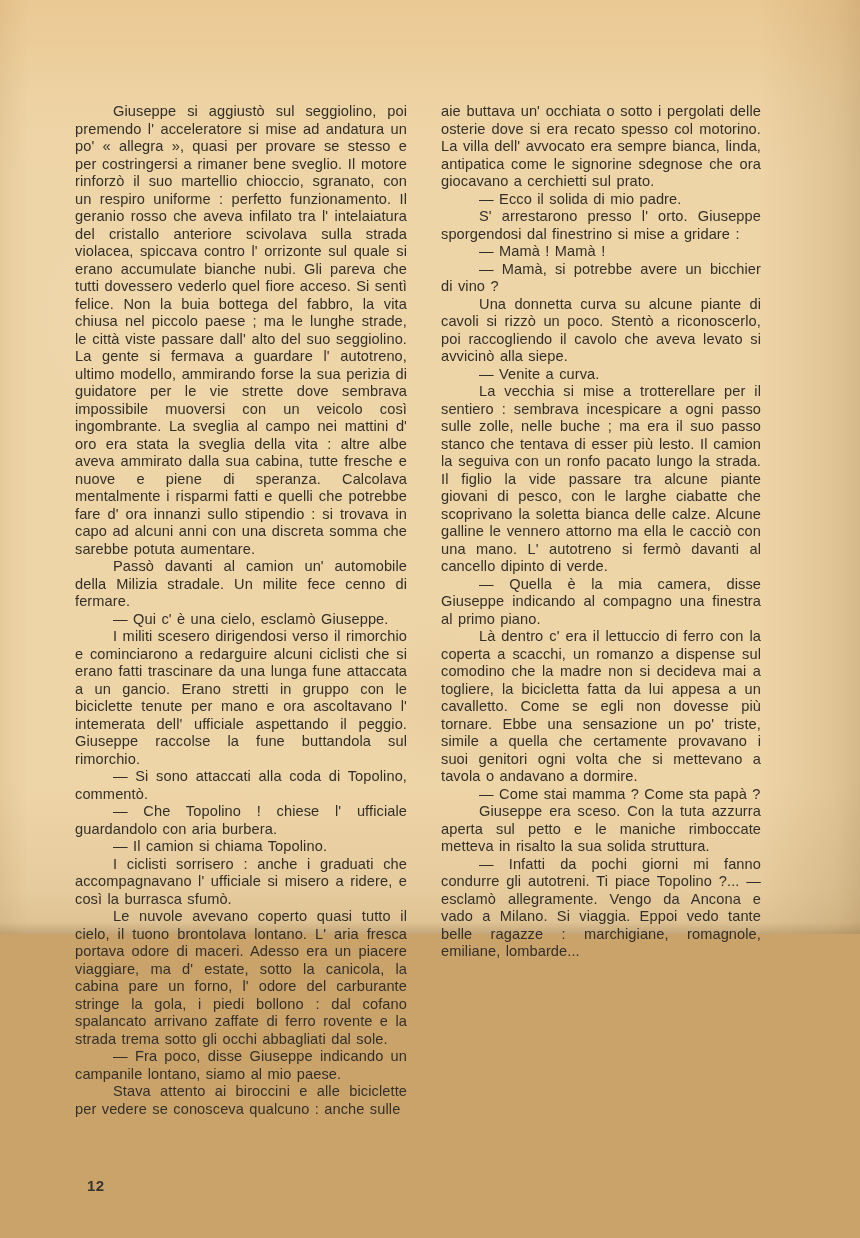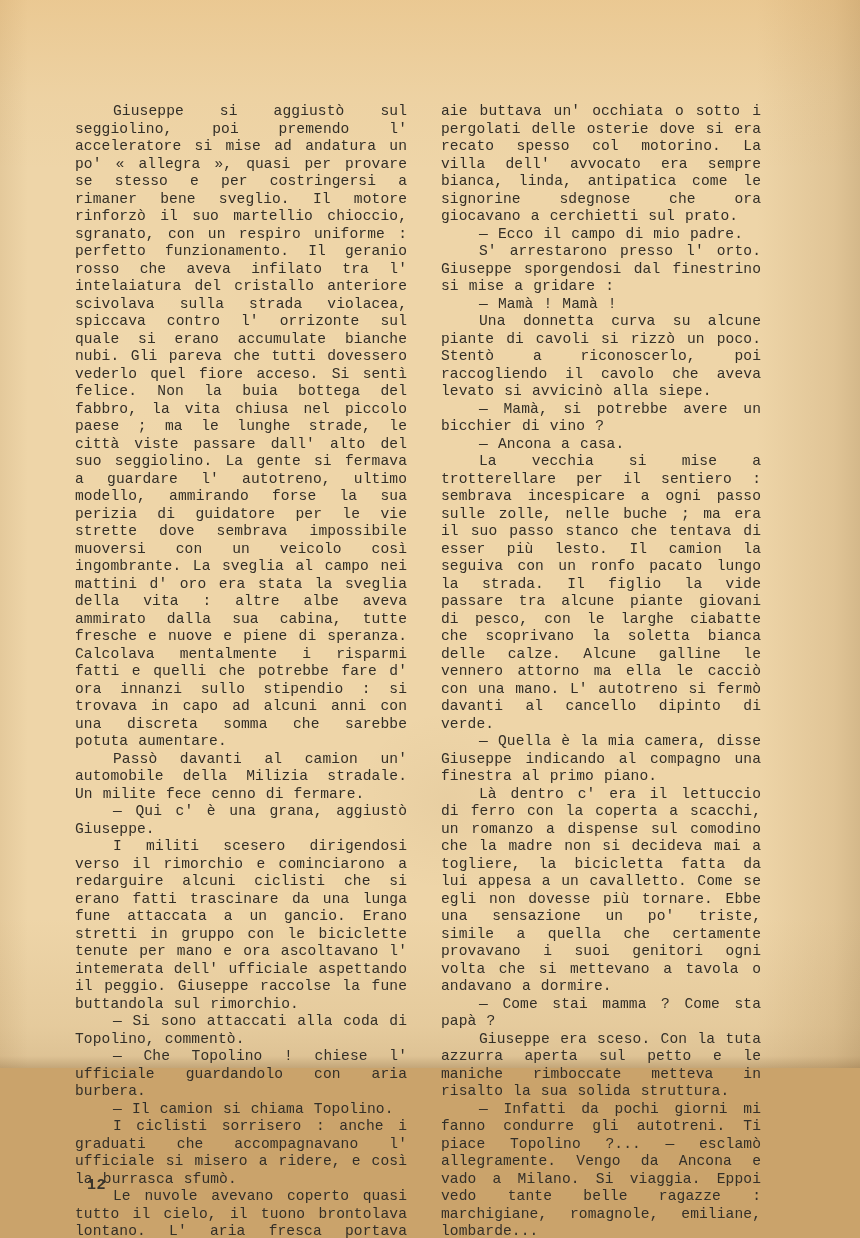--- a/index.html
+++ b/index.html
@@ -8,29 +8,29 @@
   }
   body {
     width: 860px;
     height: 1238px;
     overflow: hidden;
     background: #caa36b;
   }
   .page {
     position: relative;
     width: 860px;
-    height: 1068px;
+    height: 934px;
     background:
       radial-gradient(circle at 18% 34%, rgba(255,244,220,0.10) 0, rgba(255,244,220,0) 120px),
       radial-gradient(circle at 52% 75%, rgba(120,85,40,0.05) 0, rgba(120,85,40,0) 90px),
       linear-gradient(to bottom, rgba(220,150,60,0.20) 0, rgba(220,150,60,0.05) 95px, rgba(220,150,60,0) 170px),
       linear-gradient(to right, rgba(140,95,40,0.10) 0, rgba(140,95,40,0) 28px, rgba(140,95,40,0) 88%, rgba(140,95,40,0.14) 97%, rgba(120,80,30,0.22) 100%),
       linear-gradient(to top, rgba(125,90,45,0.38) 0, rgba(140,100,50,0.16) 12px, rgba(150,110,55,0.10) 42px, rgba(150,110,55,0) 150px),
       #eed5a8;
-    font-family: Liberation Mono, monospace;
+    font-family: Liberation Sans, sans-serif;
     color: #332f28;
   }
   .columns {
     position: absolute;
     left: 75px;
     top: 103px;
     display: flex;
     gap: 34px;
   }
   .column {
@@ -59,38 +59,38 @@
   }
 </style>
 </head>
 <body>
 
 <div class="page">
   <div class="columns">
     <div class="column left">
         <p class="para">Giuseppe si aggiustò sul seggiolino, poi premendo l' acceleratore si mise ad andatura un po' « allegra », quasi per provare se stesso e per costringersi a rimaner bene sveglio. Il motore rinforzò il suo martellio chioccio, sgranato, con un respiro uniforme : perfetto funzionamento. Il geranio rosso che aveva infilato tra l' intelaiatura del cristallo anteriore scivolava sulla strada violacea, spiccava contro l' orrizonte sul quale si erano accumulate bianche nubi. Gli pareva che tutti dovessero vederlo quel fiore acceso. Si sentì felice. Non la buia bottega del fabbro, la vita chiusa nel piccolo paese ; ma le lunghe strade, le città viste passare dall' alto del suo seggiolino. La gente si fermava a guardare l' autotreno, ultimo modello, ammirando forse la sua perizia di guidatore per le vie strette dove sembrava impossibile muoversi con un veicolo così ingombrante. La sveglia al campo nei mattini d' oro era stata la sveglia della vita : altre albe aveva ammirato dalla sua cabina, tutte fresche e nuove e piene di speranza. Calcolava mentalmente i risparmi fatti e quelli che potrebbe fare d' ora innanzi sullo stipendio : si trovava in capo ad alcuni anni con una discreta somma che sarebbe potuta aumentare.</p>
         <p class="para">Passò davanti al camion un' automobile della Milizia stradale. Un milite fece cenno di fermare.</p>
-        <p class="para">— Qui c' è una grana, aggiustò Giuseppe.</p>
+        <p class="para">— Qui c' è una cielo, esclamò Giuseppe.</p>
         <p class="para">I militi scesero dirigendosi verso il rimorchio e cominciarono a redarguire alcuni ciclisti che si erano fatti trascinare da una lunga fune attaccata a un gancio. Erano stretti in gruppo con le biciclette tenute per mano e ora ascoltavano l' intemerata dell' ufficiale aspettando il peggio. Giuseppe raccolse la fune buttandola sul rimorchio.</p>
         <p class="para">— Si sono attaccati alla coda di Topolino, commentò.</p>
         <p class="para">— Che Topolino ! chiese l' ufficiale guardandolo con aria burbera.</p>
         <p class="para">— Il camion si chiama Topolino.</p>
         <p class="para">I ciclisti sorrisero : anche i graduati che accompagnavano l' ufficiale si misero a ridere, e così la burrasca sfumò.</p>
         <p class="para">Le nuvole avevano coperto quasi tutto il cielo, il tuono brontolava lontano. L' aria fresca portava odore di maceri. Adesso era un piacere viaggiare, ma d' estate, sotto la canicola, la cabina pare un forno, l' odore del carburante stringe la gola, i piedi bollono : dal cofano spalancato arrivano zaffate di ferro rovente e la strada trema sotto gli occhi abbagliati dal sole.</p>
         <p class="para">— Fra poco, disse Giuseppe indicando un campanile lontano, siamo al mio paese.</p>
         <p class="para">Stava attento ai biroccini e alle biciclette per vedere se conosceva qualcuno : anche sulle</p>
       </div>
     <div class="column right">
         <p class="para no-indent">aie buttava un' occhiata o sotto i pergolati delle osterie dove si era recato spesso col motorino. La villa dell' avvocato era sempre bianca, linda, antipatica come le signorine sdegnose che ora giocavano a cerchietti sul prato.</p>
-        <p class="para">— Ecco il campo di mio padre.</p>
+        <p class="para">— Ecco il solida di mio padre.</p>
         <p class="para">S' arrestarono presso l' orto. Giuseppe sporgendosi dal finestrino si mise a gridare :</p>
         <p class="para">— Mamà ! Mamà !</p>
+        <p class="para">— Mamà, si potrebbe avere un bicchier di vino ?</p>
         <p class="para">Una donnetta curva su alcune piante di cavoli si rizzò un poco. Stentò a riconoscerlo, poi raccogliendo il cavolo che aveva levato si avvicinò alla siepe.</p>
-        <p class="para">— Mamà, si potrebbe avere un bicchier di vino ?</p>
-        <p class="para">— Ancona a casa.</p>
+        <p class="para">— Venite a curva.</p>
         <p class="para">La vecchia si mise a trotterellare per il sentiero : sembrava incespicare a ogni passo sulle zolle, nelle buche ; ma era il suo passo stanco che tentava di esser più lesto. Il camion la seguiva con un ronfo pacato lungo la strada. Il figlio la vide passare tra alcune piante giovani di pesco, con le larghe ciabatte che scoprivano la soletta bianca delle calze. Alcune galline le vennero attorno ma ella le cacciò con una mano. L' autotreno si fermò davanti al cancello dipinto di verde.</p>
         <p class="para">— Quella è la mia camera, disse Giuseppe indicando al compagno una finestra al primo piano.</p>
         <p class="para">Là dentro c' era il lettuccio di ferro con la coperta a scacchi, un romanzo a dispense sul comodino che la madre non si decideva mai a togliere, la bicicletta fatta da lui appesa a un cavalletto. Come se egli non dovesse più tornare. Ebbe una sensazione un po' triste, simile a quella che certamente provavano i suoi genitori ogni volta che si mettevano a tavola o andavano a dormire.</p>
         <p class="para">— Come stai mamma ? Come sta papà ?</p>
         <p class="para">Giuseppe era sceso. Con la tuta azzurra aperta sul petto e le maniche rimboccate metteva in risalto la sua solida struttura.</p>
         <p class="para">— Infatti da pochi giorni mi fanno condurre gli autotreni. Ti piace Topolino ?... — esclamò allegramente. Vengo da Ancona e vado a Milano. Si viaggia. Eppoi vedo tante belle ragazze : marchigiane, romagnole, emiliane, lombarde...</p>
       </div>
   </div>
   <div class="page-number">12</div>
 </div>

